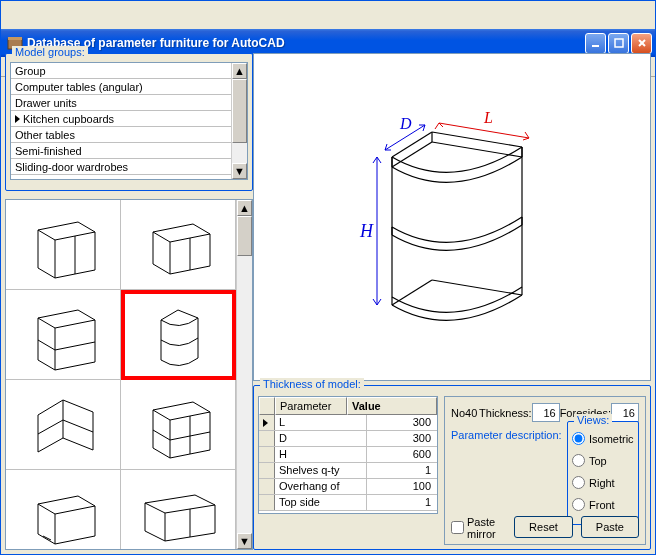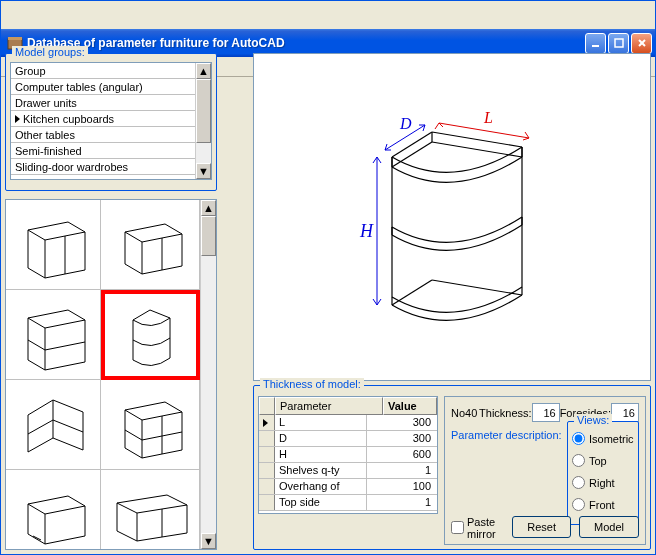--- a/index.html
+++ b/index.html
@@ -10,21 +10,21 @@
 .titlebar .title { flex: 1; font-weight: bold; font-size: 12px; text-shadow: 1px 1px 1px rgba(0,0,0,.3); }
 .titlebtn { width: 21px; height: 21px; margin-left: 2px; border: 1px solid #fff; border-radius: 3px; display: flex; align-items: center; justify-content: center; color: #fff; font-weight: bold; font-size: 11px; }
 .titlebtn.min, .titlebtn.max { background: linear-gradient(to bottom, #7ba8ef, #3874de); }
 .titlebtn.close { background: linear-gradient(to bottom, #f5a282, #d64f1f); }
 .menubar { height: 20px; background: #ece9d8; border-bottom: 1px solid #aca899; display: flex; align-items: center; padding-left: 4px; }
 .menubar span { padding: 2px 6px; cursor: default; }
 .menubar span u { text-decoration: underline; }
 .body { position: absolute; top: 48px; left: 0; right: 0; bottom: 0; padding: 4px; }
 .fieldset { border: 1px solid #0054e3; border-radius: 2px; padding: 8px 4px 4px 4px; position: relative; background: #ece9d8; }
 .fieldset .legend { position: absolute; top: -8px; left: 6px; background: #ece9d8; padding: 0 3px; color: #0054e3; }
-.leftcol { position: absolute; top: 4px; left: 4px; width: 212px; bottom: 4px; }
+.leftcol { position: absolute; top: 4px; left: 4px; width: 248px; bottom: 4px; }
 .modelgroups { height: 138px; }
 .list { border: 1px solid #7f9db9; background: #fff; height: 118px; overflow: hidden; position: relative; }
 .list .row { height: 16px; line-height: 16px; padding-left: 4px; border-bottom: 1px solid #c0c0c0; display: flex; align-items: center; }
 .list .row .tri { width: 0; height: 0; border-top: 4px solid transparent; border-bottom: 4px solid transparent; border-left: 5px solid #000; margin-right: 3px; display: none; }
 .list .row.sel .tri { display: block; }
 .list .scrollbar { position: absolute; right: 0; top: 0; width: 16px; height: 100%; background: #efefef; border-left: 1px solid #ccc; }
 .list .scrollbar .sbtn { height: 16px; background: #d4d0c8; border: 1px solid #fff; border-right-color: #808080; border-bottom-color: #808080; display: flex; align-items: center; justify-content: center; position: absolute; left: 0; right: 0; }
 .list .scrollbar .thumb { position: absolute; left: 0; right: 0; top: 16px; height: 64px; background: #d4d0c8; border: 1px solid #fff; border-right-color: #808080; border-bottom-color: #808080; }
 .thumbgrid { position: absolute; top: 146px; left: 0; right: 0; bottom: 0; border: 1px solid #7f9db9; background: #fff; overflow: hidden; }
 .thumbgrid .sb { position: absolute; right: 0; top: 0; bottom: 0; width: 16px; background: #efefef; border-left: 1px solid #ccc; }
@@ -33,21 +33,21 @@
 .tgrid { position: absolute; left: 0; top: 0; right: 16px; bottom: 0; display: grid; grid-template-columns: 1fr 1fr; grid-auto-rows: 90px; }
 .tcell { border-right: 1px solid #c0c0c0; border-bottom: 1px solid #c0c0c0; display: flex; align-items: center; justify-content: center; padding: 4px; }
 .tcell.sel { outline: 4px solid #ff0000; outline-offset: -4px; }
 .rightcol { position: absolute; top: 4px; left: 252px; right: 4px; bottom: 4px; }
 .preview { position: absolute; top: 0; left: 0; right: 0; height: 328px; background: #fff; border: 1px solid #7f9db9; display: flex; align-items: center; justify-content: center; }
 .params { position: absolute; top: 332px; left: 0; right: 0; bottom: 0; }
 .ptable { position: absolute; top: 10px; left: 4px; width: 180px; height: 118px; border: 1px solid #7f9db9; background: #fff; }
 .ptable .hdr { display: flex; height: 18px; }
 .ptable .hdr div { background: #ece9d8; border: 1px solid #fff; border-right-color: #808080; border-bottom-color: #808080; padding-left: 4px; line-height: 16px; }
 .ptable .hdr .sp { width: 16px; padding: 0; }
-.ptable .hdr .c1 { width: 108px; }
+.ptable .hdr .c1 { width: 72px; }
 .ptable .hdr .c2 { flex: 1; font-weight: bold; }
 .ptable .prow { display: flex; height: 16px; border-bottom: 1px solid #c0c0c0; }
 .ptable .prow .sp { width: 16px; background: #ece9d8; border-right: 1px solid #808080; }
 .ptable .prow .sp.sel::before { content: ""; display: block; width: 0; height: 0; border-top: 4px solid transparent; border-bottom: 4px solid transparent; border-left: 5px solid #000; margin: 4px 0 0 4px; }
 .ptable .prow .c1 { width: 92px; padding-left: 4px; border-right: 1px solid #c0c0c0; line-height: 15px; white-space: nowrap; overflow: hidden; }
 .ptable .prow .c2 { flex: 1; padding-right: 6px; text-align: right; line-height: 15px; }
 .rpanel { position: absolute; top: 10px; left: 190px; right: 4px; bottom: 4px; border: 1px solid #7f9db9; background: #ece9d8; padding: 6px; }
 .toprow { display: flex; align-items: center; gap: 0; margin-bottom: 8px; }
 .toprow .lbl { white-space: nowrap; }
 .toprow input { width: 28px; height: 19px; border: 1px solid #7f9db9; text-align: right; padding-right: 3px; font: inherit; }
@@ -351,19 +351,19 @@
                 <span>Front</span>
               </label>
           </div>
           <div class="botrow">
             <label>
                 <input type="checkbox" style="">
                 <span>Paste mirror</span>
               </label>
             <span style="flex:1"></span>
             <button class="btn">Reset</button>
-            <button class="btn">Model</button>
+            <button class="btn">Paste</button>
           </div>
         </div>
       </div>
     </div>
   </div>
 </div>
 
 </body></html>

